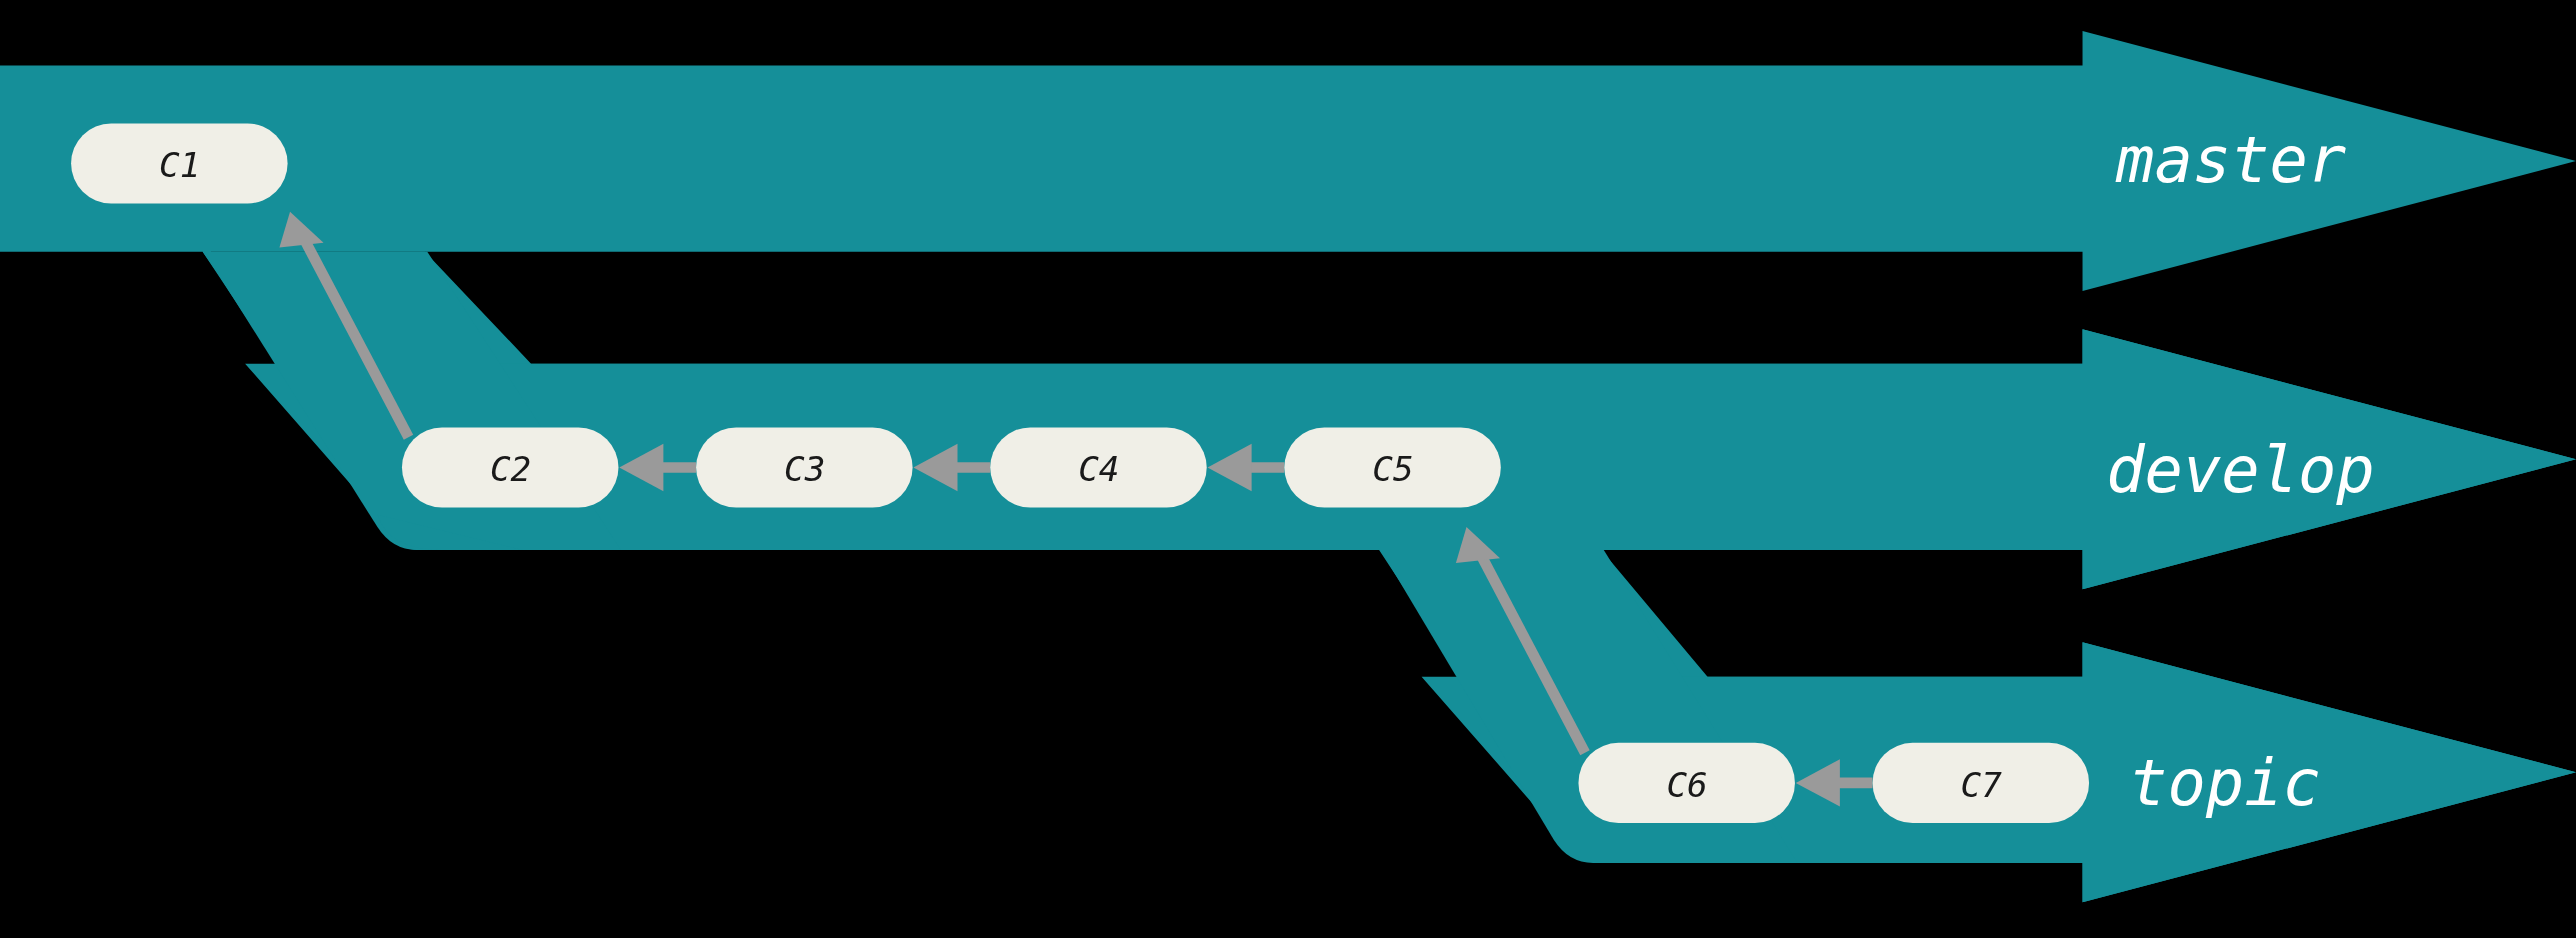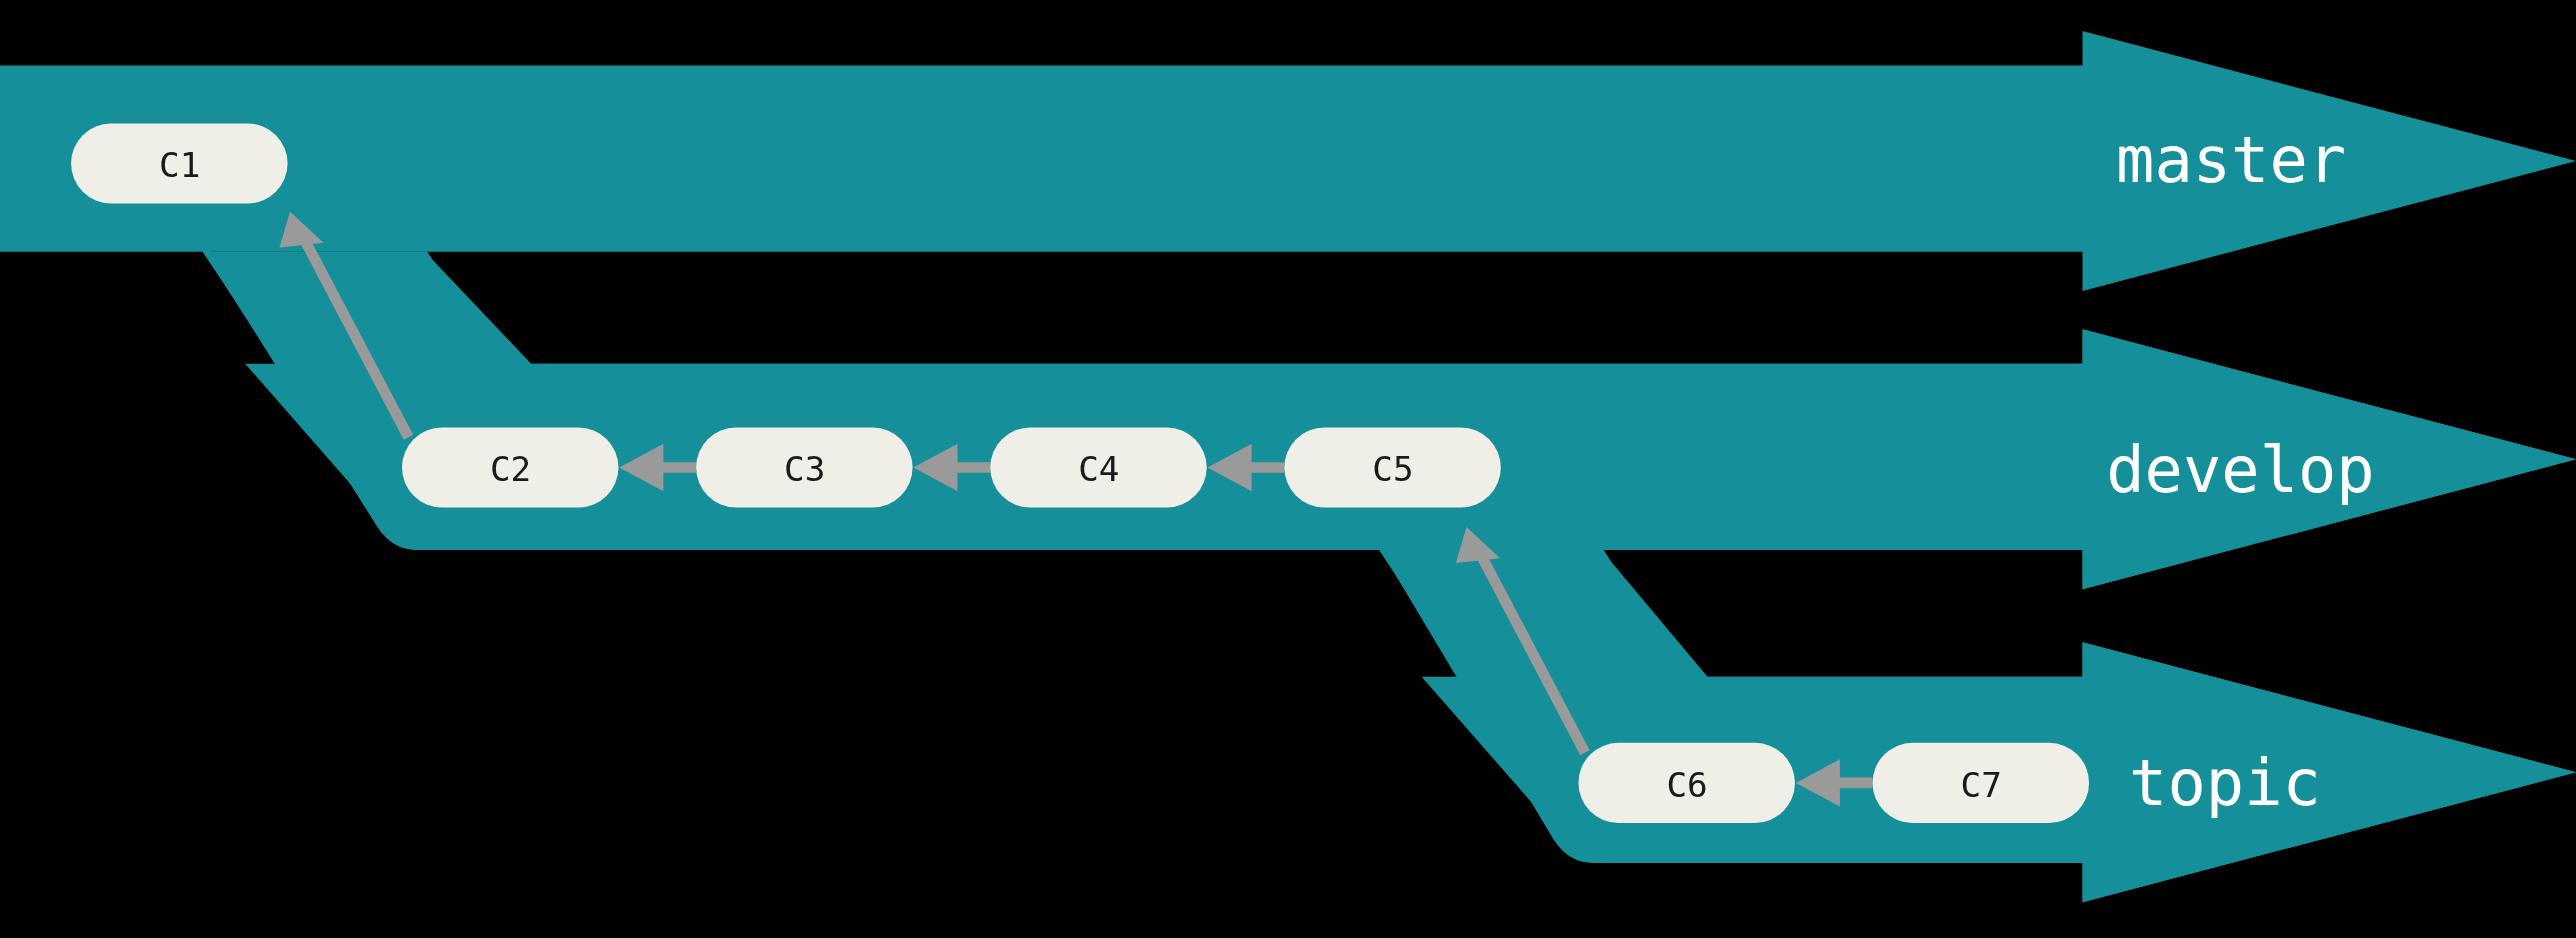--- a/index.html
+++ b/index.html
@@ -10,20 +10,21 @@
   }
   body {
     font-family: "DejaVu Sans Mono", monospace;
   }
   #diagram-root {
     position: relative;
     width: 2576px;
     height: 939px;
     background: #000000;
     overflow: hidden;
+    font-style: italic;
   }
   #diagram-svg {
     position: absolute;
     top: 0;
     left: 0;
     width: 2576px;
     height: 939px;
     display: block;
   }
   .branch-band {

